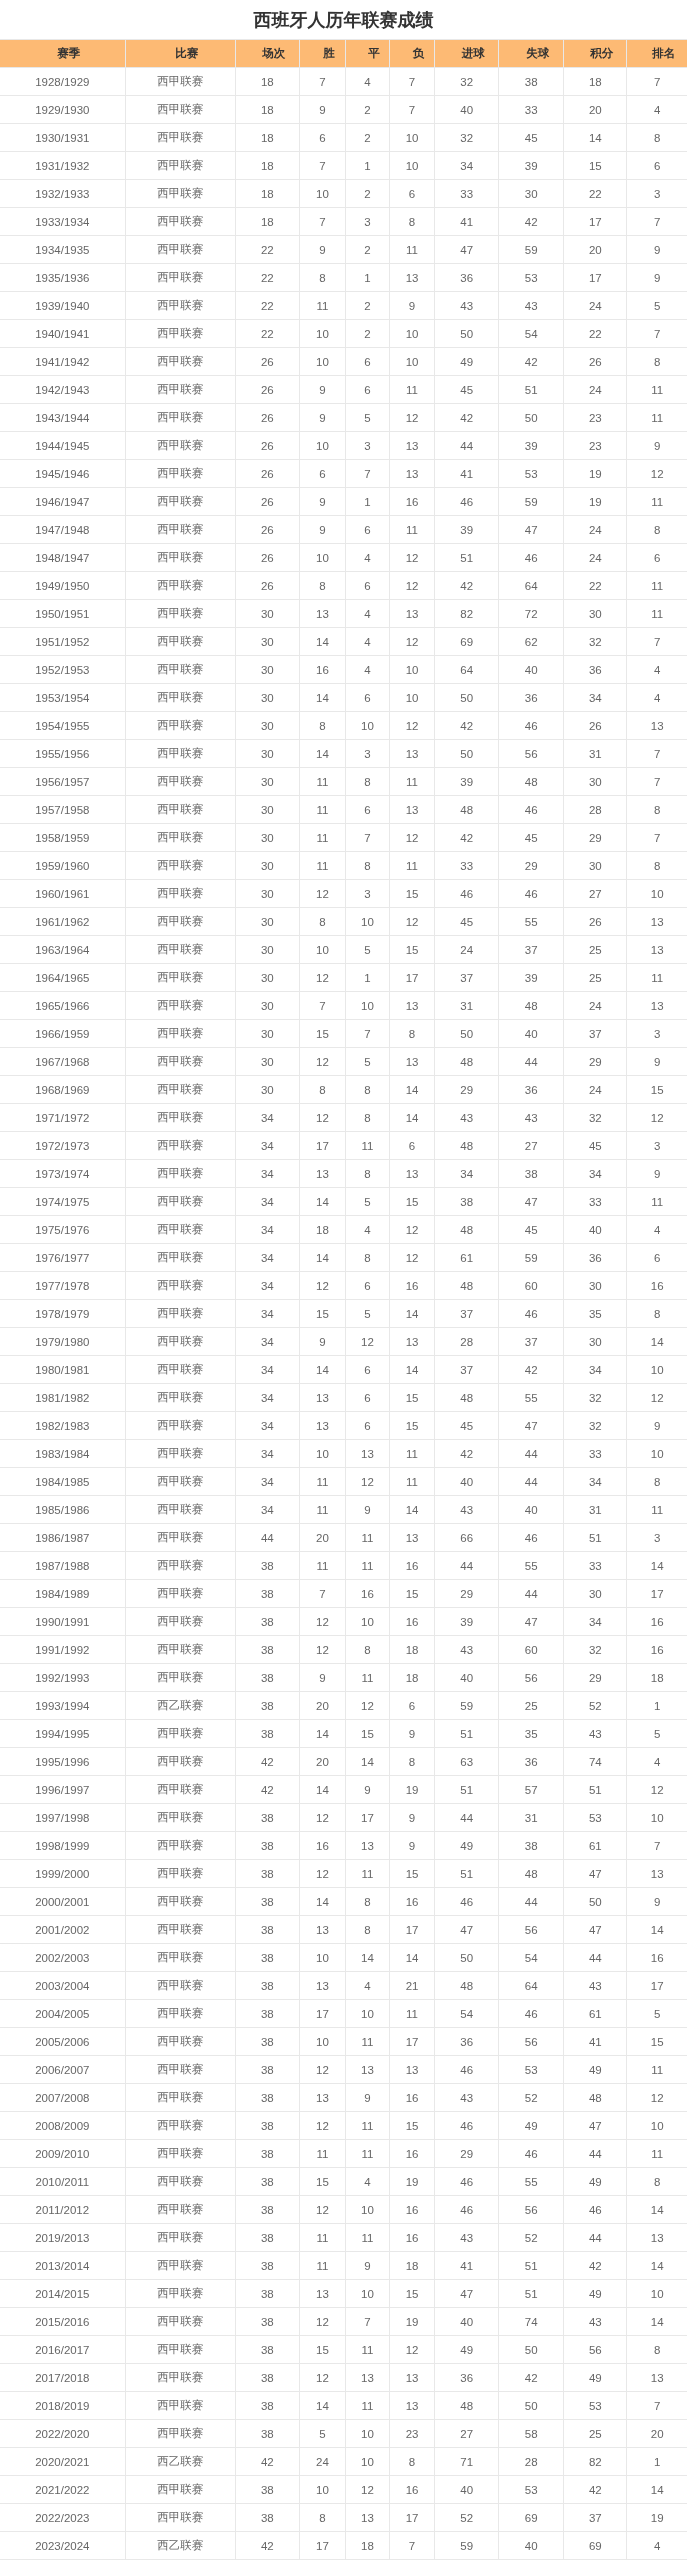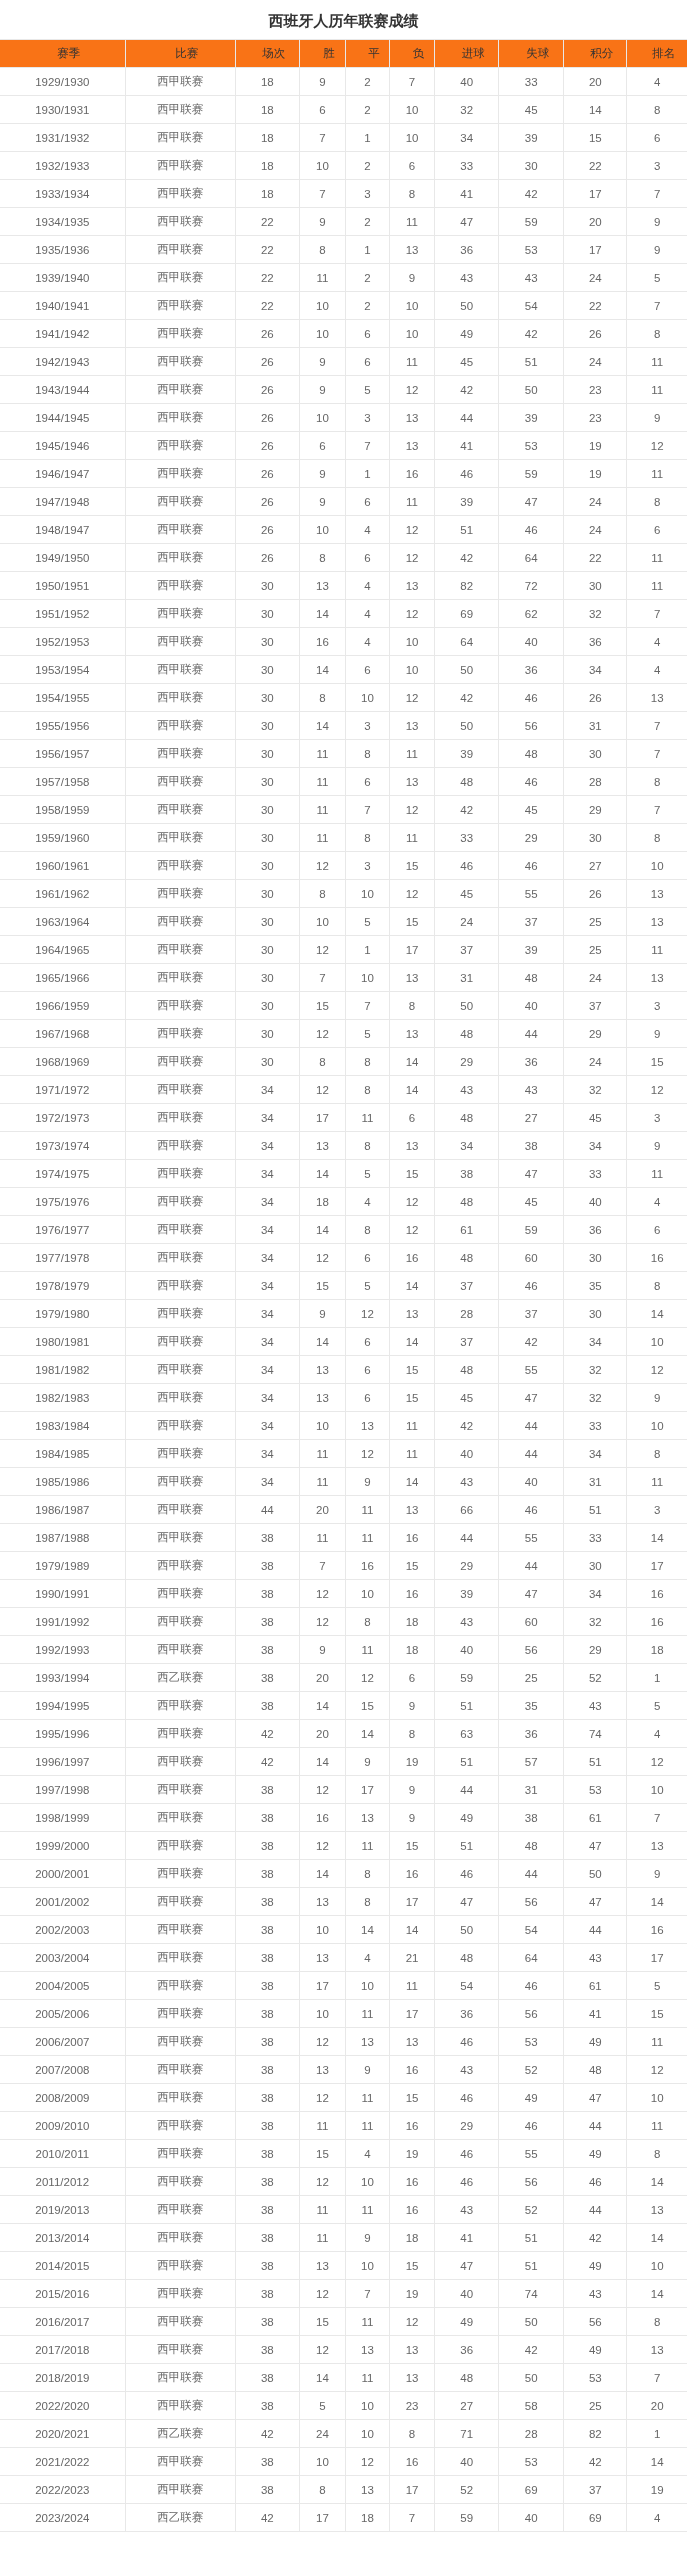--- a/index.html
+++ b/index.html
@@ -9,21 +9,21 @@
     font-family: "Liberation Sans", "DejaVu Sans", sans-serif;
   }
   .page {
     width: 687px;
     background: #ffffff;
   }
   .title {
     height: 39px;
     line-height: 41px;
     text-align: center;
-    font-size: 15px;
+    font-size: 18px;
     font-weight: bold;
     color: #333333;
   }
   table.stats {
     width: 687px;
     border-collapse: collapse;
     table-layout: fixed;
   }
   table.stats th, table.stats td {
     border: 1px solid #e8e8e8;
@@ -31,23 +31,23 @@
     vertical-align: middle;
     height: 27px;
     padding: 0;
     font-size: 11.5px;
     overflow: hidden;
     white-space: nowrap;
   }
   table.stats tr > *:first-child { border-left: 0; }
   table.stats tr > *:last-child { border-right: 0; }
   table.stats th {
-    background: #f97316;
+    background: #fdba74;
     color: #333333;
-    font-weight: normal;
+    font-weight: bold;
     padding-left: 13px;
   }
   table.stats td {
     background: #ffffff;
     color: #666666;
     font-weight: normal;
   }
 </style>
 </head>
 <body>
@@ -77,20 +77,32 @@
           <th>平</th>
           <th>负</th>
           <th>进球</th>
           <th>失球</th>
           <th>积分</th>
           <th>排名</th>
         </tr>
     </thead>
     <tbody>
         <tr>
+          <td>1928/1929</td>
+          <td>西甲联赛</td>
+          <td>18</td>
+          <td>7</td>
+          <td>4</td>
+          <td>7</td>
+          <td>32</td>
+          <td>38</td>
+          <td>18</td>
+          <td>7</td>
+        </tr>
+        <tr>
           <td>1929/1930</td>
           <td>西甲联赛</td>
           <td>18</td>
           <td>9</td>
           <td>2</td>
           <td>7</td>
           <td>40</td>
           <td>33</td>
           <td>20</td>
           <td>4</td>
@@ -713,21 +725,21 @@
           <td>38</td>
           <td>11</td>
           <td>11</td>
           <td>16</td>
           <td>44</td>
           <td>55</td>
           <td>33</td>
           <td>14</td>
         </tr>
         <tr>
-          <td>1979/1989</td>
+          <td>1984/1989</td>
           <td>西甲联赛</td>
           <td>38</td>
           <td>7</td>
           <td>16</td>
           <td>15</td>
           <td>29</td>
           <td>44</td>
           <td>30</td>
           <td>17</td>
         </tr>

